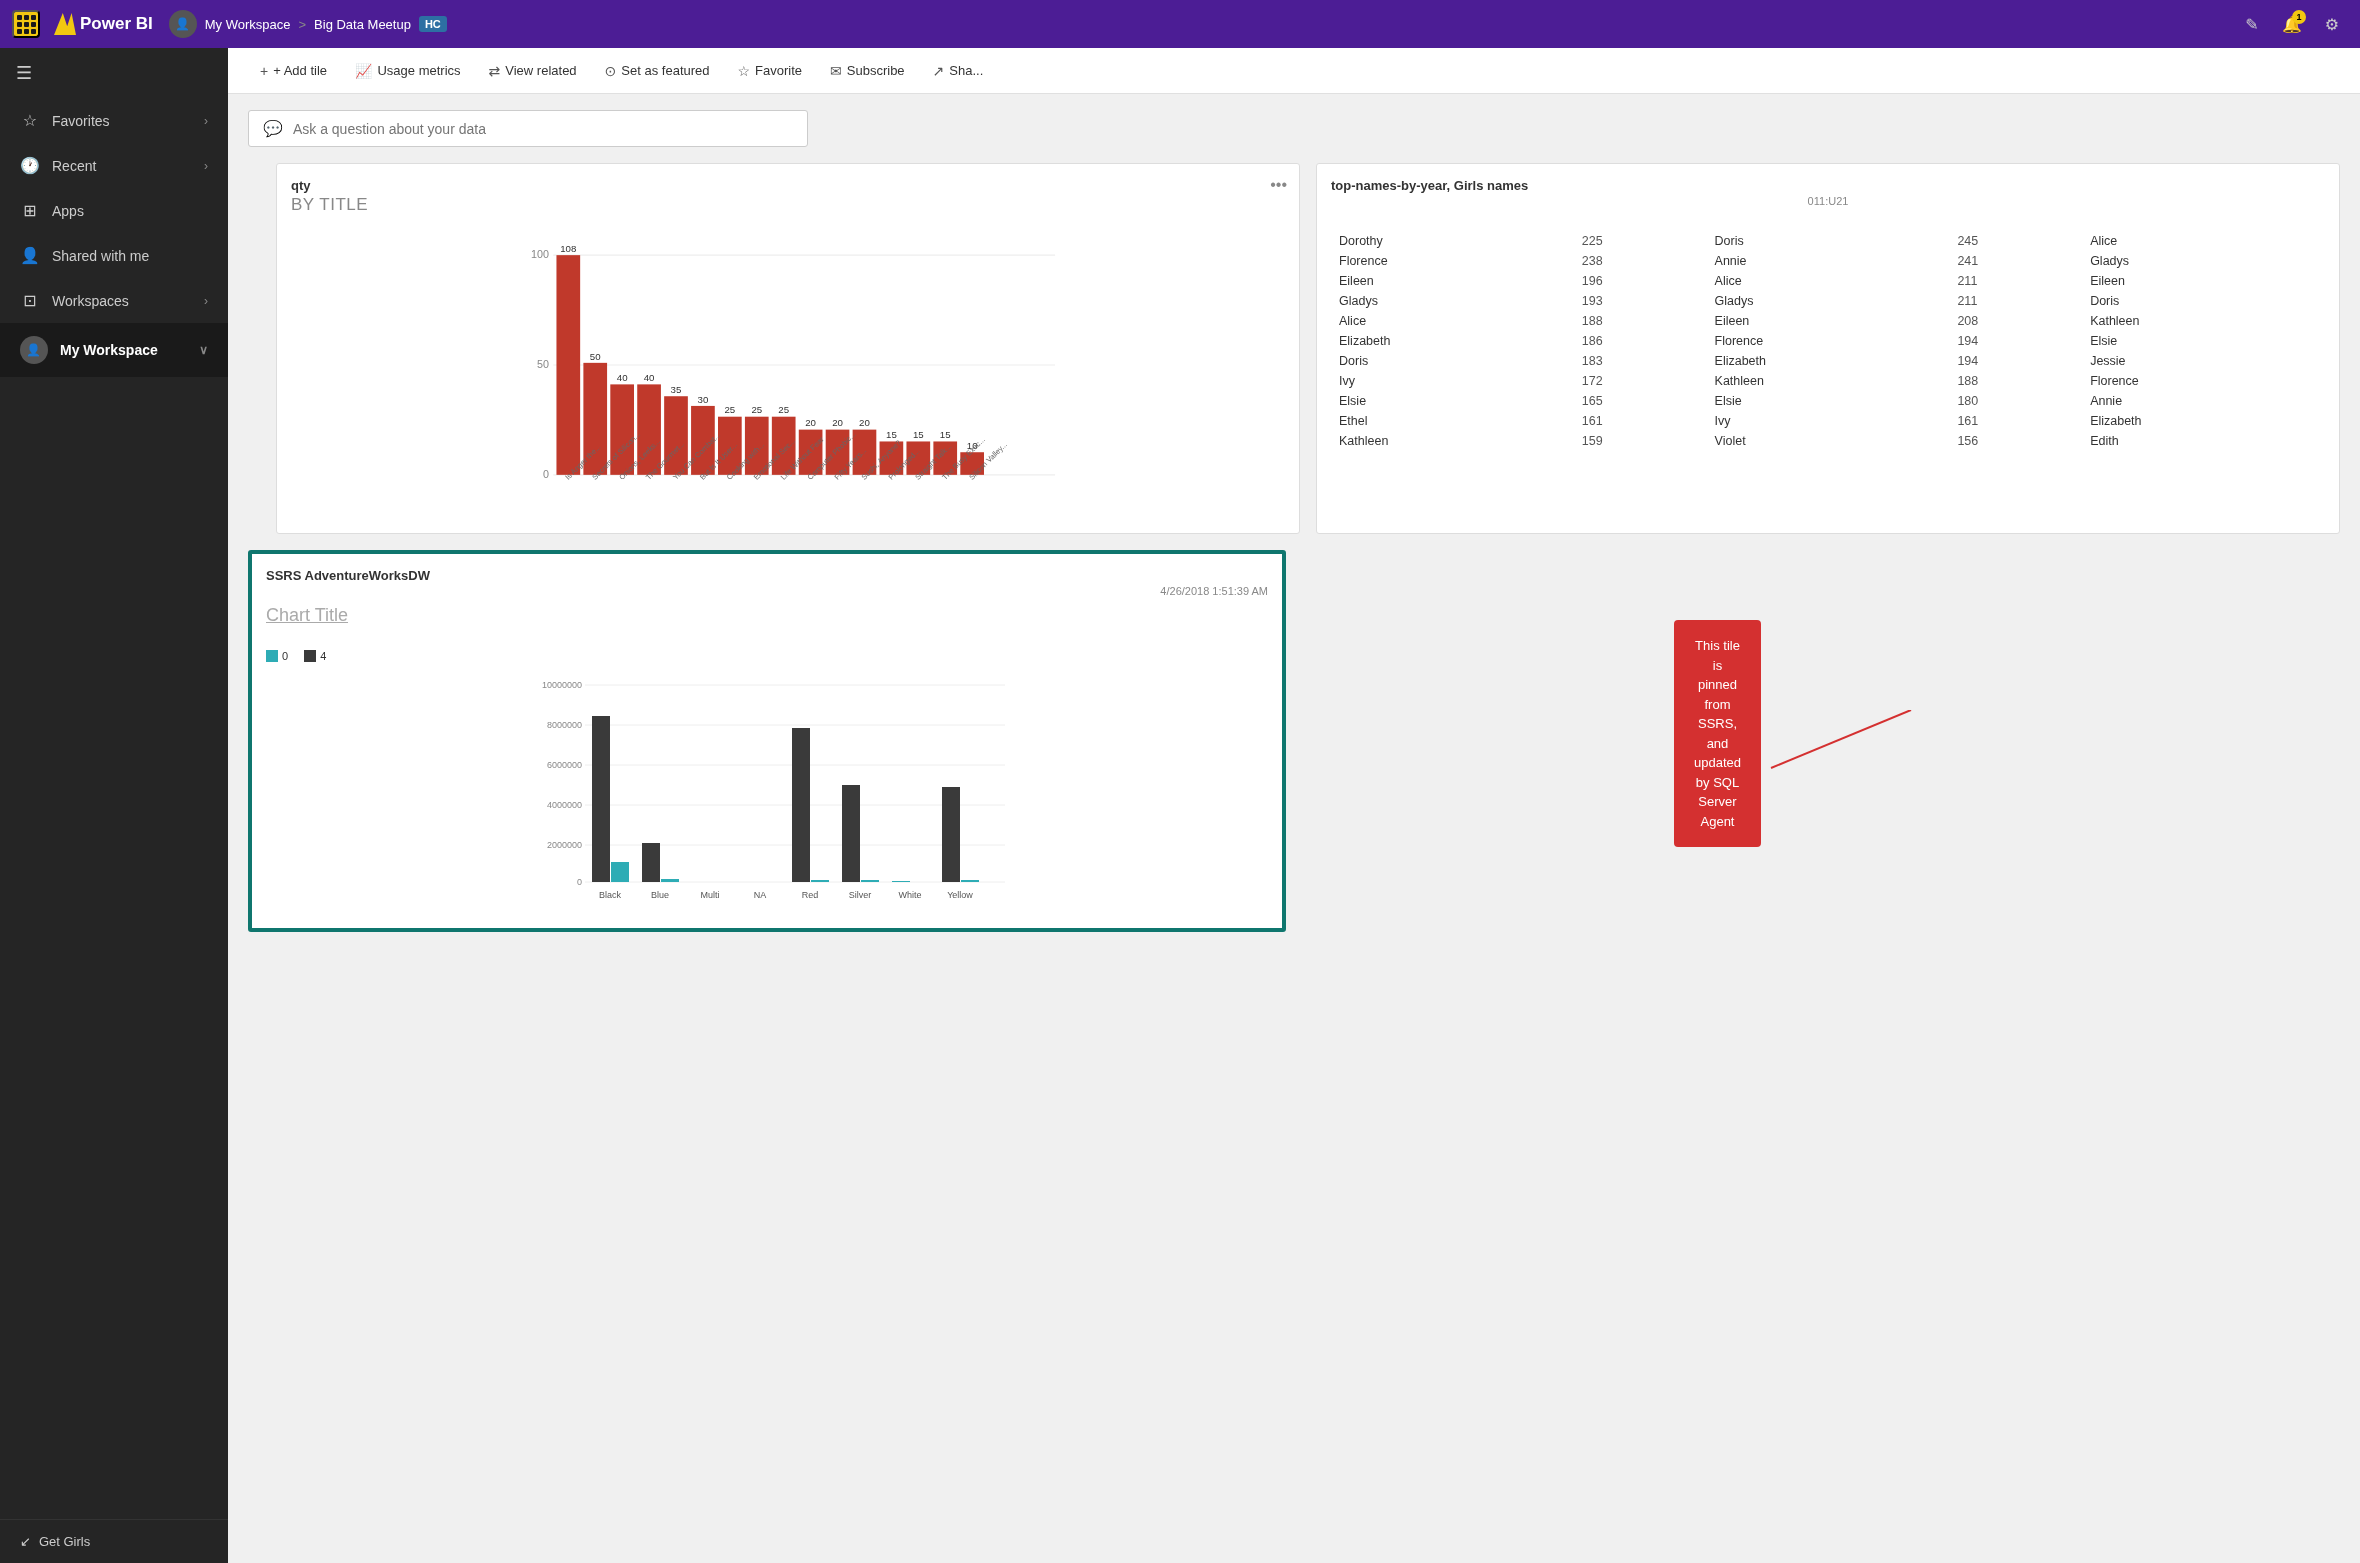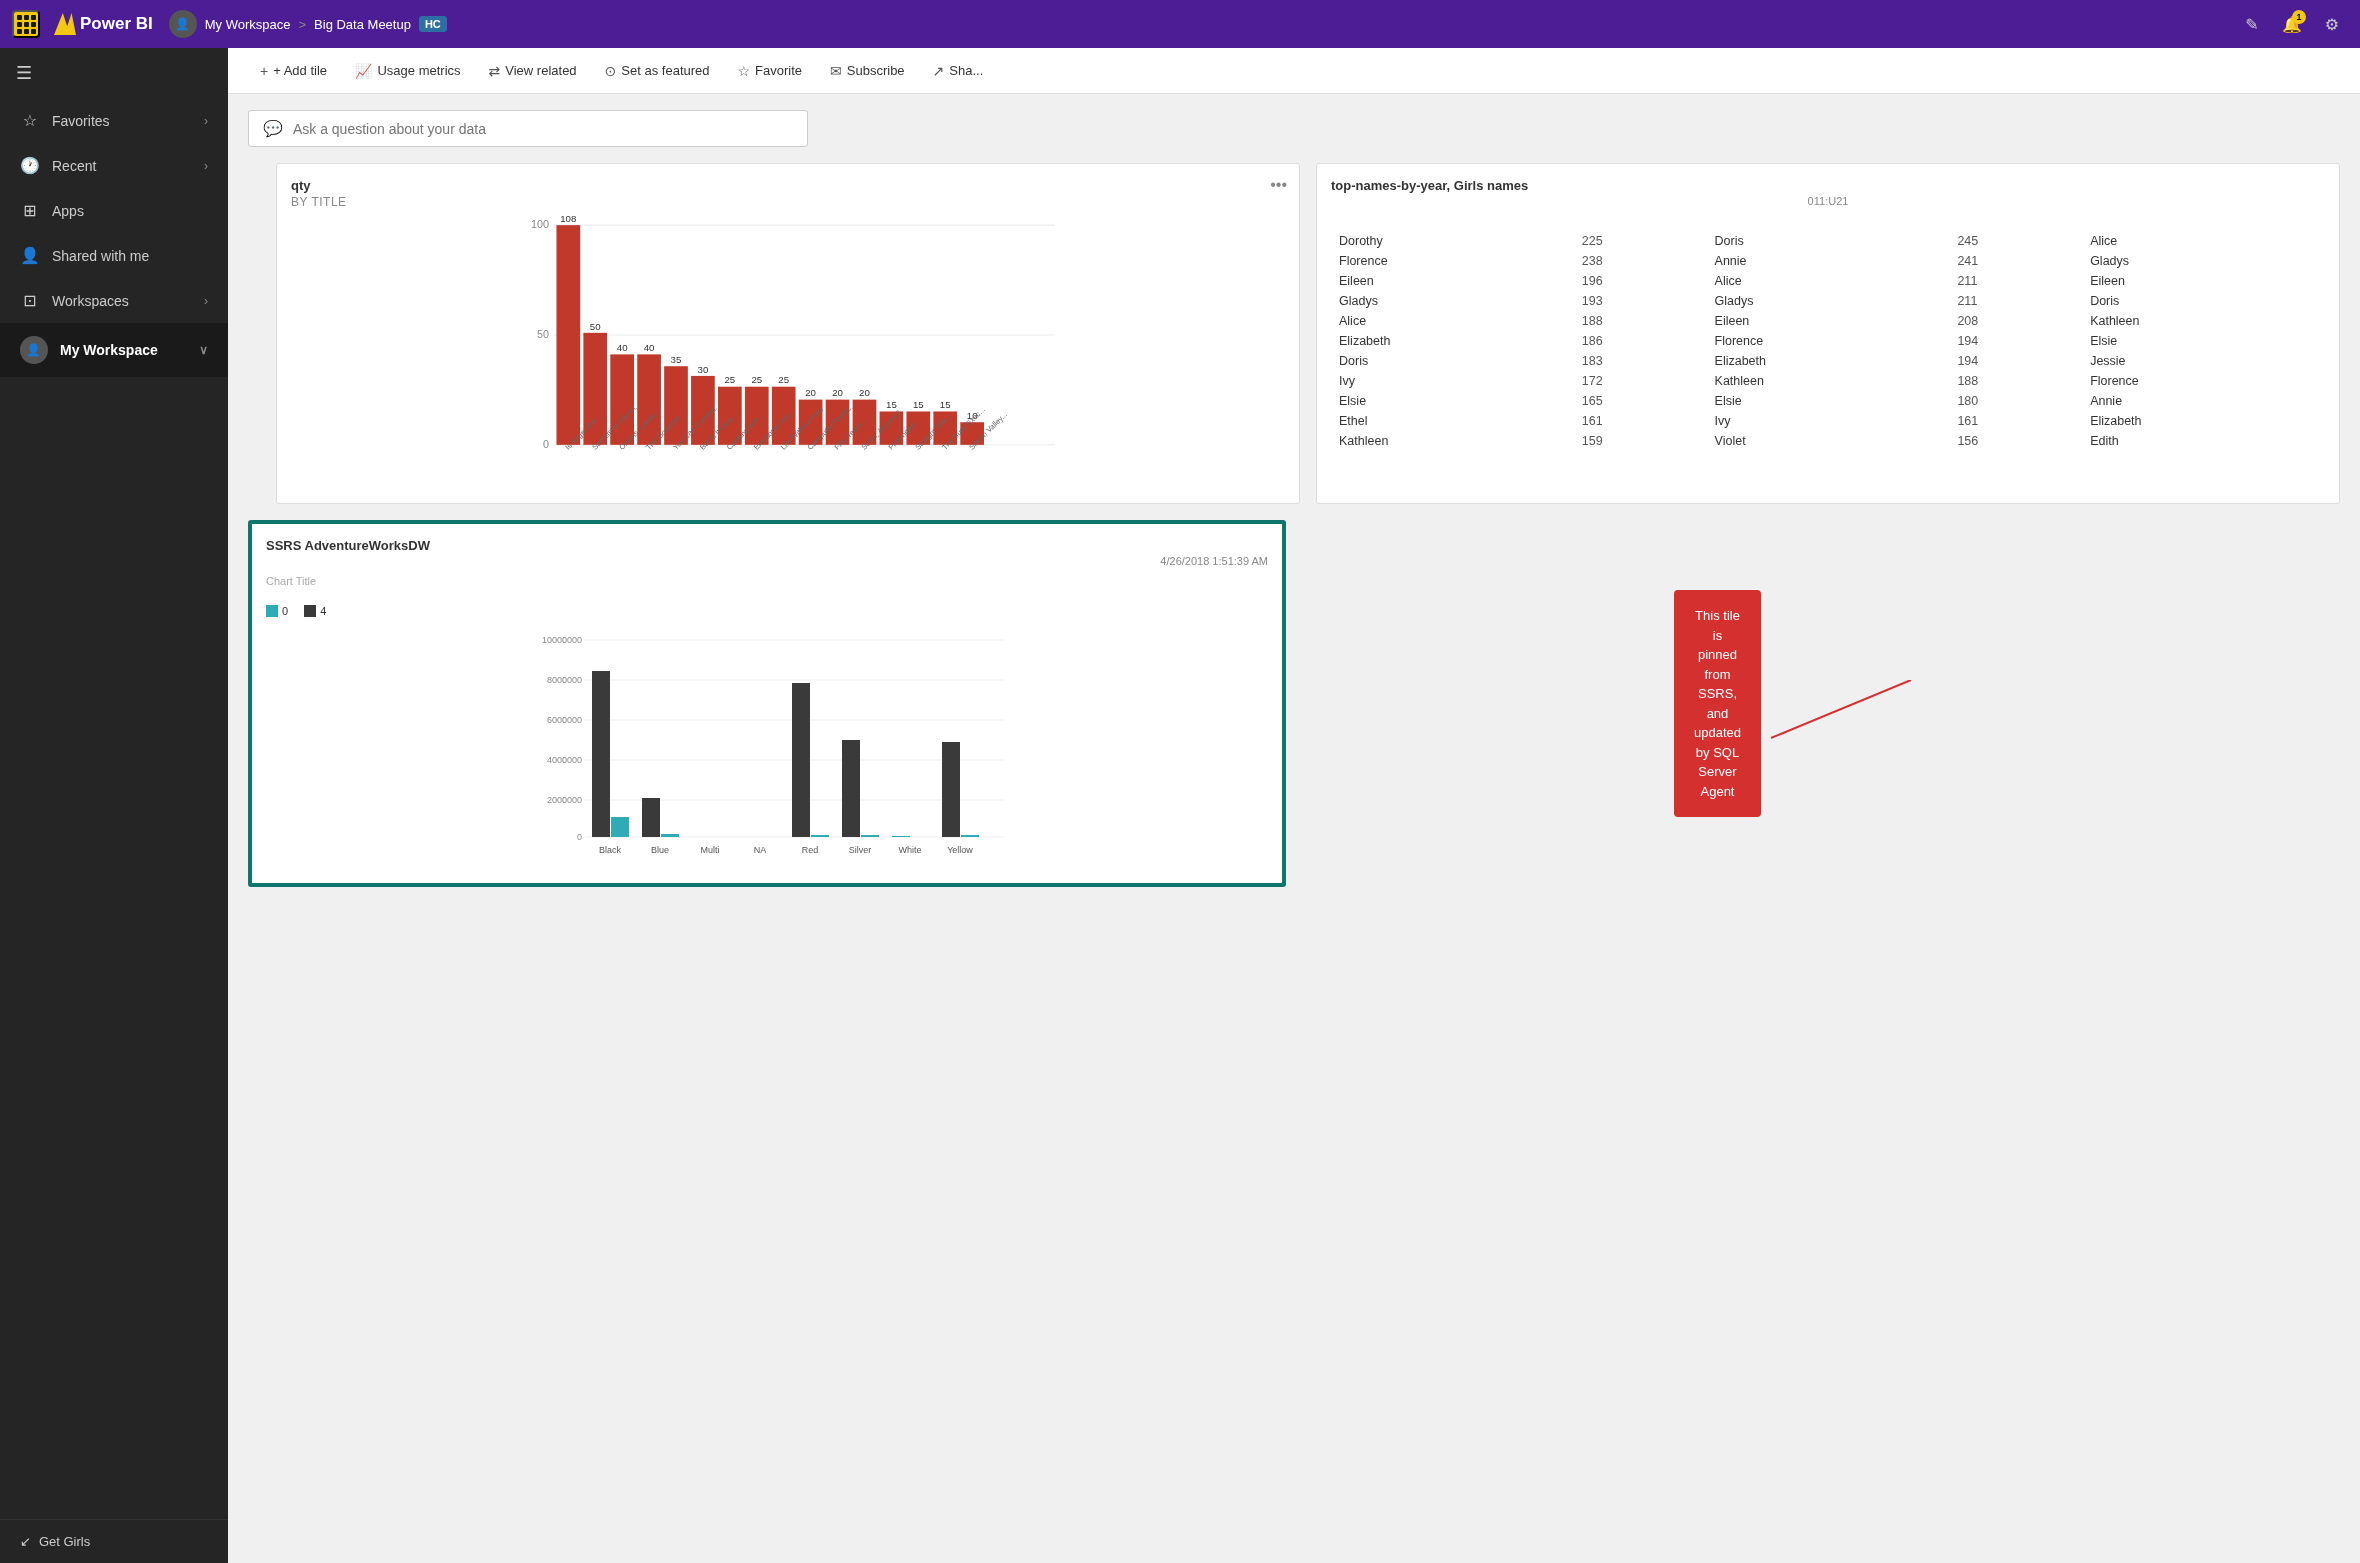--- a/index.html
+++ b/index.html
@@ -206,22 +206,22 @@
       border: 1px solid #ddd;
       border-radius: 3px;
       padding: 14px;
       position: relative;
     }
     .tile-title {
       font-size: 13px; font-weight: 600; color: #333;
       margin-bottom: 2px;
     }
     .tile-subtitle {
-      font-size: 12px; color: #888;
-      margin-bottom: 0;
+      font-size: 17px; color: #888;
+      margin-bottom: 24px;
       text-transform: uppercase;
       letter-spacing: 0.5px;
     }
     .tile-menu {
       position: absolute; top: 12px; right: 12px;
       font-size: 16px; color: #888; cursor: pointer;
       background: none; border: none;
     }
 
     
@@ -249,21 +249,21 @@
       color: #333;
       font-size: 12.5px;
     }
     .names-table td:nth-child(even) { color: #555; }
 
     
     .ssrs-tile {
       border: 4px solid #0f766e;
     }
     .ssrs-date { font-size: 11px; color: #888; margin-bottom: 8px; text-align: right; }
-    .ssrs-chart-title { font-size: 11px; color: #aaa; margin-bottom: 18px; }
+    .ssrs-chart-title { font-size: 18px; color: #aaa; margin-bottom: 24px; text-decoration: underline; }
     .ssrs-legend {
       display: flex; gap: 16px;
       margin-bottom: 8px;
     }
     .legend-item {
       display: flex; align-items: center; gap: 4px;
       font-size: 11px; color: #333;
     }
     .legend-color {
       width: 12px; height: 12px;

